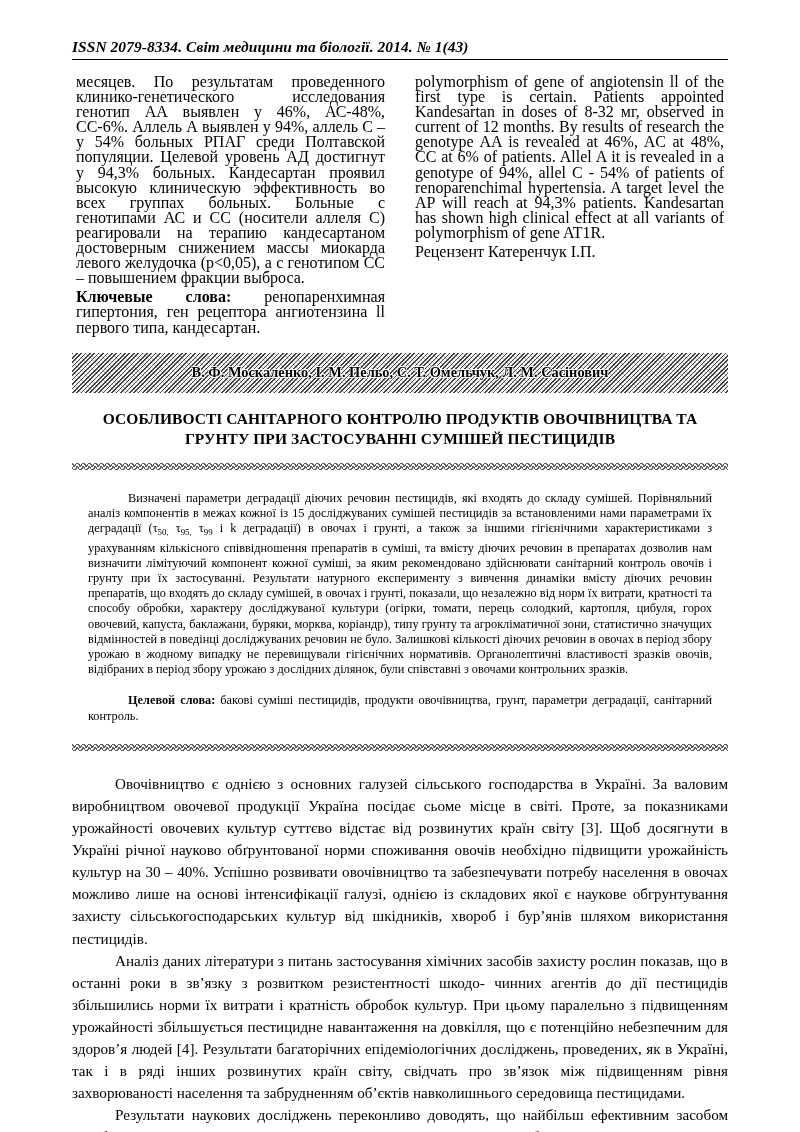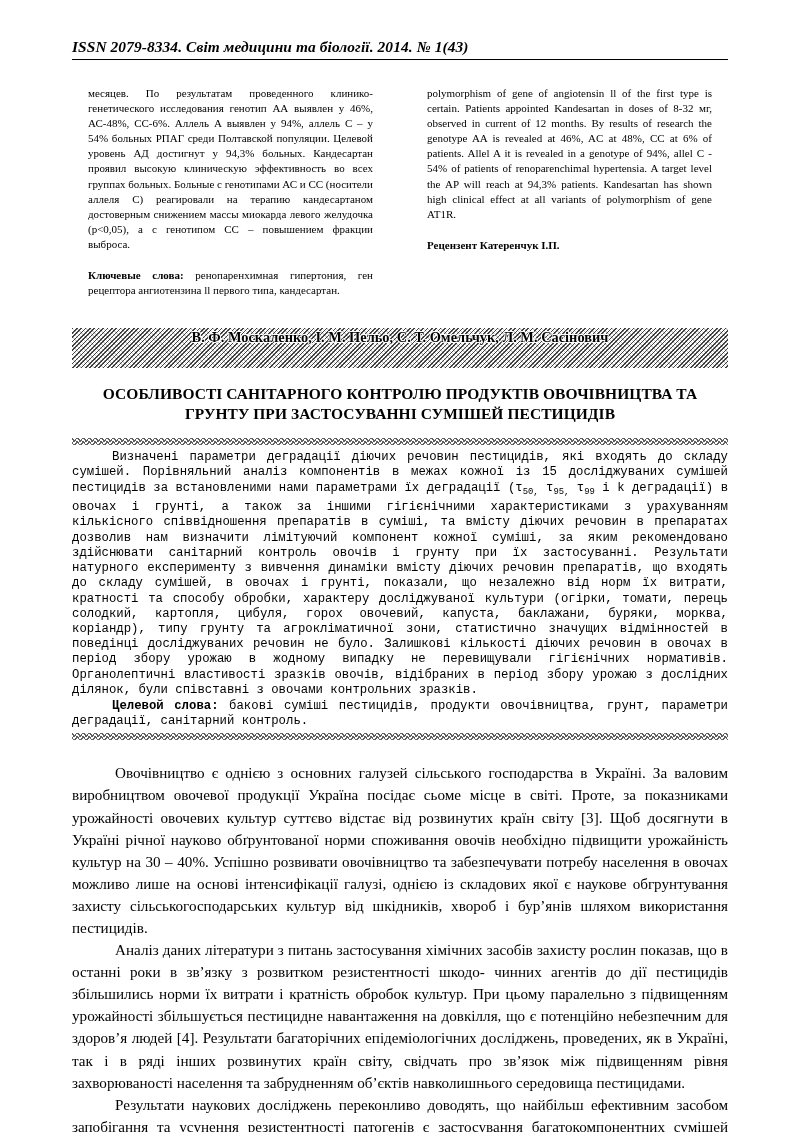--- a/index.html
+++ b/index.html
@@ -32,45 +32,45 @@
   }
 
   
   .cols {
     display:flex;
     gap:22px;
     align-items:flex-start;
   }
   .col { width:317px; }
   .col p {
-    margin:16px;
+    margin:4px;
     text-align:justify;
     text-justify:inter-word;
-    font-size:11px;
+    font-size:16px;
     line-height:15.1px;
     hyphens:none;
   }
   .kw { font-weight:bold; }
-  .rt { text-align:right; margin-top:2px !important;font-weight:bold; }
+  .rt { text-align:right; margin-top:2px !important; }
 
   
   .udc {
     margin-top:20px;
     font-weight:bold;
     font-size:14.6px;
   }
 
   
   .banner {
     margin-top:14px;
     height:40px;
     display:flex;
     flex-direction:column;
     align-items:center;
-    justify-content:space-between;
+    justify-content:center;
     background-color:#ffffff;
     background-image:
       repeating-linear-gradient(135deg,
         rgba(0,0,0,0.72) 0px, rgba(0,0,0,0.72) 1.15px,
         rgba(255,255,255,0) 1.15px, rgba(255,255,255,0) 3.1px),
       repeating-linear-gradient(45deg,
         rgba(0,0,0,0.18) 0px, rgba(0,0,0,0.18) 1px,
         rgba(255,255,255,0) 1px, rgba(255,255,255,0) 3.1px);
   }
   .banner .line {
@@ -108,25 +108,24 @@
     background-position:0 0, 3px 0;
     opacity:0.62;
   }
   .abstract {
     margin-top:14px;
   }
   .abstract-body {
     padding:5px 0 4px 0;
   }
   .abstract-body p {
-    margin:0;
+    margin:16px;
     text-align:justify;
     font-size:12.3px;
     line-height:15.2px;
-    font-family:Liberation Mono, monospace;
   }
   .abstract-body p + p { margin-top:1px; }
   .ti { text-indent:40px; }
   sub { font-size:0.72em; }
 
   
   .body {
     margin-top:22px;
   }
   .body p {

